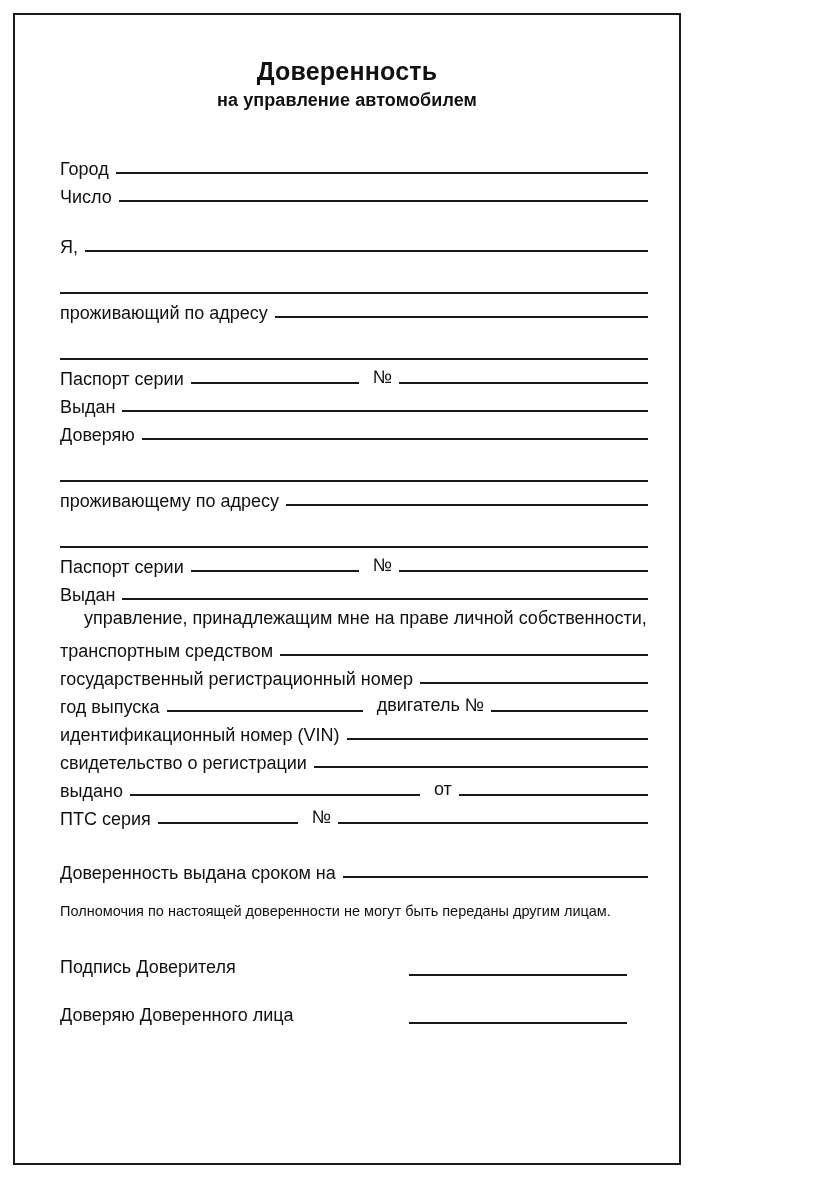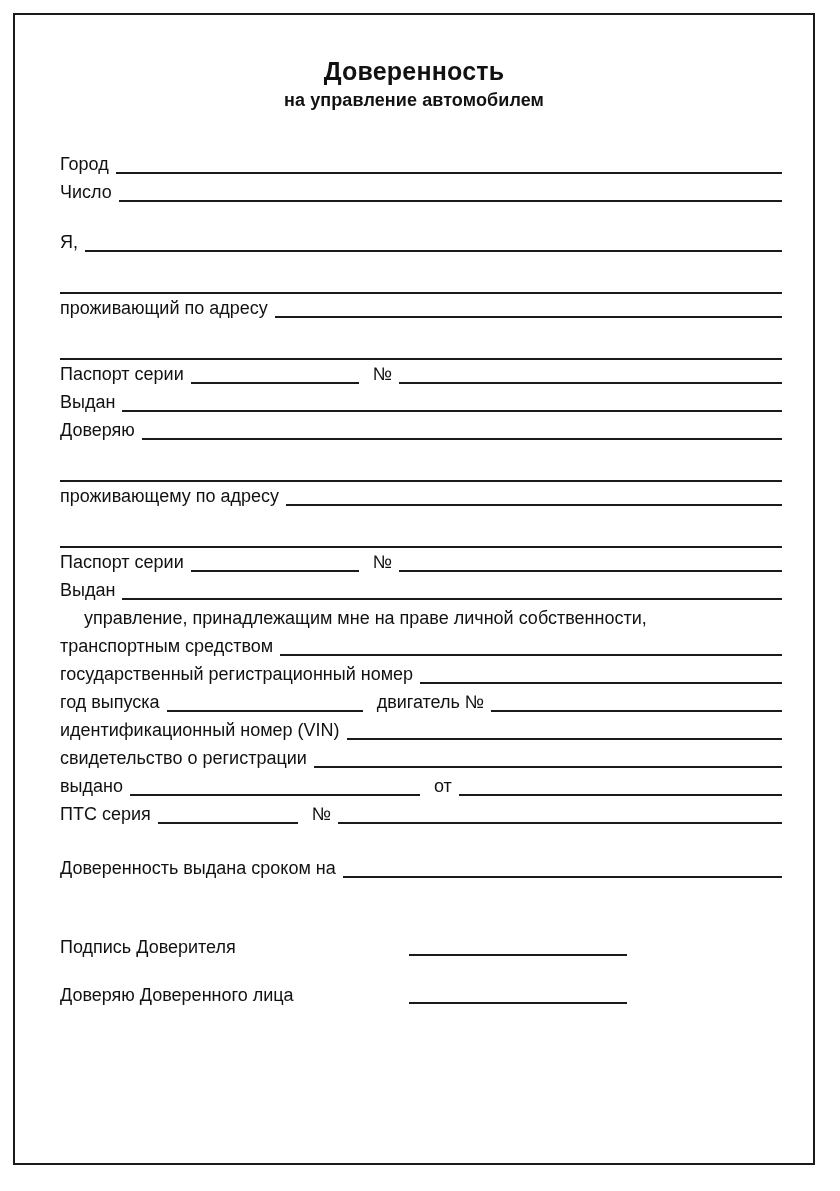--- a/index.html
+++ b/index.html
@@ -15,21 +15,21 @@
     font-family: "Liberation Sans", "DejaVu Sans", sans-serif;
     color: #111111;
     overflow: hidden;
   }
 
   
   #page-frame {
     position: absolute;
     left: 13px;
     top: 13px;
-    width: 802px;
+    width: 668px;
     height: 1152px;
     border: 2px solid #1a1a1a;
     box-sizing: border-box;
     background: #ffffff;
   }
 
   #content {
     position: absolute;
     left: 0;
     top: 0;
@@ -60,21 +60,21 @@
   
   .form-area {
     position: absolute;
     left: 45px;
     right: 31px;
     top: 135px;
   }
 
   .row {
     display: flex;
-    align-items: center;
+    align-items: flex-end;
     height: 28px;
     white-space: nowrap;
   }
 
   .lbl {
     font-size: 18px;
     line-height: 1;
     flex: 0 0 auto;
   }
 
@@ -273,20 +273,21 @@
 
       <div class="spacer-26"></div>
 
       <div class="row">
         <span class="lbl">Доверенность выдана сроком на</span>
         <span class="rule"></span>
       </div>
 
       <div class="spacer-18"></div>
 
+      <div class="fineprint">Полномочия по настоящей доверенности не могут быть переданы другим лицам.</div>
 
       <div class="spacer-22"></div>
 
       <div class="sig-row">
         <span class="sig-label">Подпись Доверителя</span>
         <span class="sig-line"></span>
       </div>
 
       <div class="spacer-14"></div>
 

